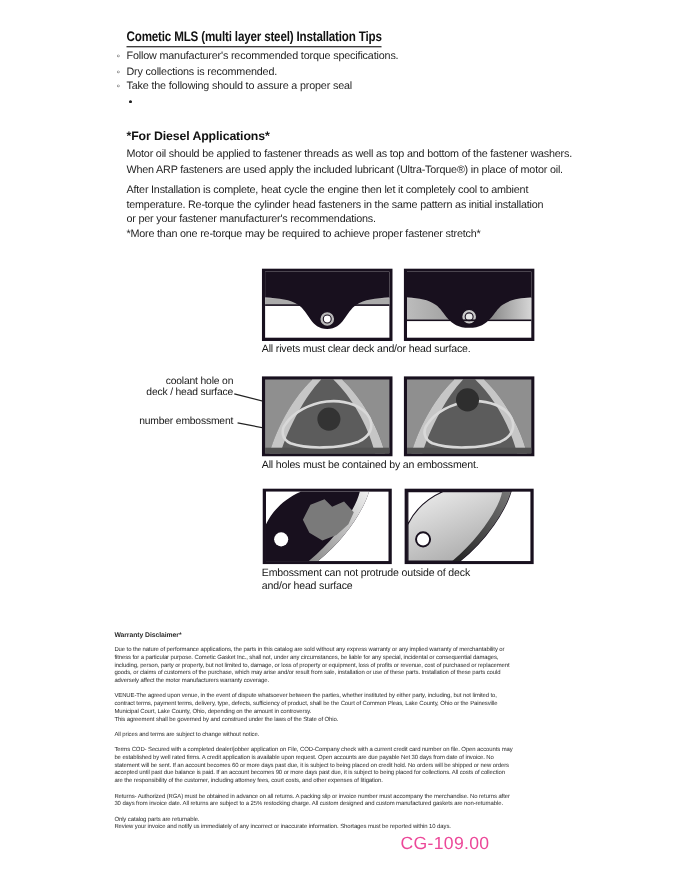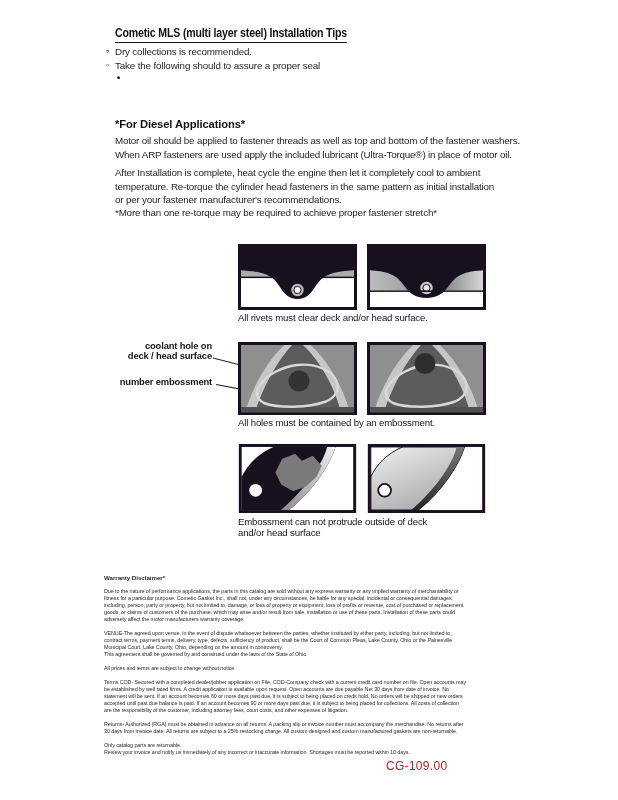--- a/index.html
+++ b/index.html
@@ -25,38 +25,39 @@
   .note{top:206px;}
 
   .dlabel{width:119px;text-align:center;font-size:12.5px;font-weight:bold;color:#202020;letter-spacing:0.2px;margin-top:20px;}
   .colL{left:238px;} .colR{left:367px;}
   .r1{top:229px;} .r2{top:327px;} .r3{top:428px;}
   .dbox{width:119px;display:block;}
   .br1{top:244px;height:66px;} .br2{top:342px;height:73px;} .br3{top:444px;height:69px;}
   .caption{left:238px;font-size:9.6px;letter-spacing:-0.15px;line-height:11.3px;color:#161616;}
   .cap1{top:312px;} .cap2{top:417px;} .cap3{top:516px;width:235px;}
 
-  .ann{right:406px;text-align:right;font-size:9.4px;line-height:10.2px;letter-spacing:-0.15px;color:#161616;font-weight:bold;}
+  .ann{right:406px;text-align:right;font-size:9.4px;line-height:10.2px;letter-spacing:-0.15px;color:#161616;}
   .ann1{top:341px;} .ann2{top:377px;}
   .leads{left:205px;top:338px;width:135px;height:62px;pointer-events:none;}
 
   .warranty{left:104px;top:574px;width:418px;color:#2b2b2b;}
   .w-head{font-size:6.2px;font-weight:bold;margin-bottom:7px;letter-spacing:-0.05px;}
   .w-para{font-size:5.4px;line-height:7px;letter-spacing:-0.08px;margin-bottom:7px;}
 
-  .pagenum{left:386px;top:759px;font-size:12px;letter-spacing:0.3px;color:#b91c1c;}
+  .pagenum{left:364px;top:759px;font-size:16px;letter-spacing:0.3px;color:#ec4899;}
 </style>
 </head>
 <body>
 
 <div class="abs title">Cometic MLS (multi layer steel) Installation Tips</div>
 
 <div class="abs bullets">
   <div class="b-item">
     <span class="mk">◦</span>
+    <span>Follow manufacturer's recommended torque specifications.</span>
   </div>
   <div class="b-item">
     <span class="mk">◦</span>
     <span>Dry collections is recommended.</span>
   </div>
   <div class="b-item">
     <span class="mk">◦</span>
     <span>Take the following should to assure a proper seal</span>
   </div>
   <div class="sb-item">

